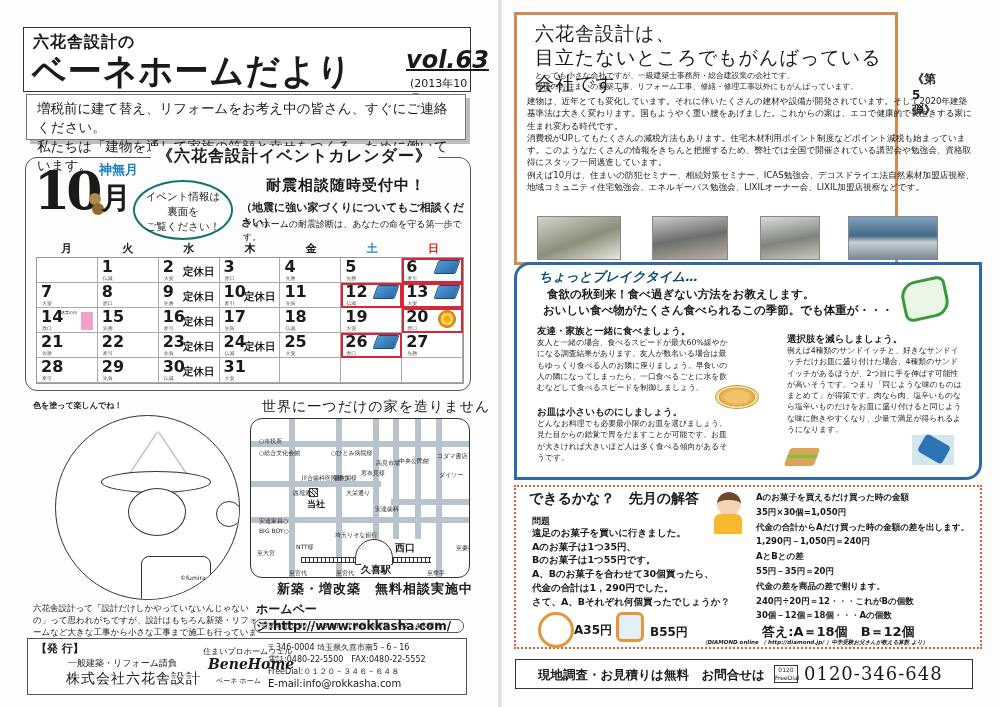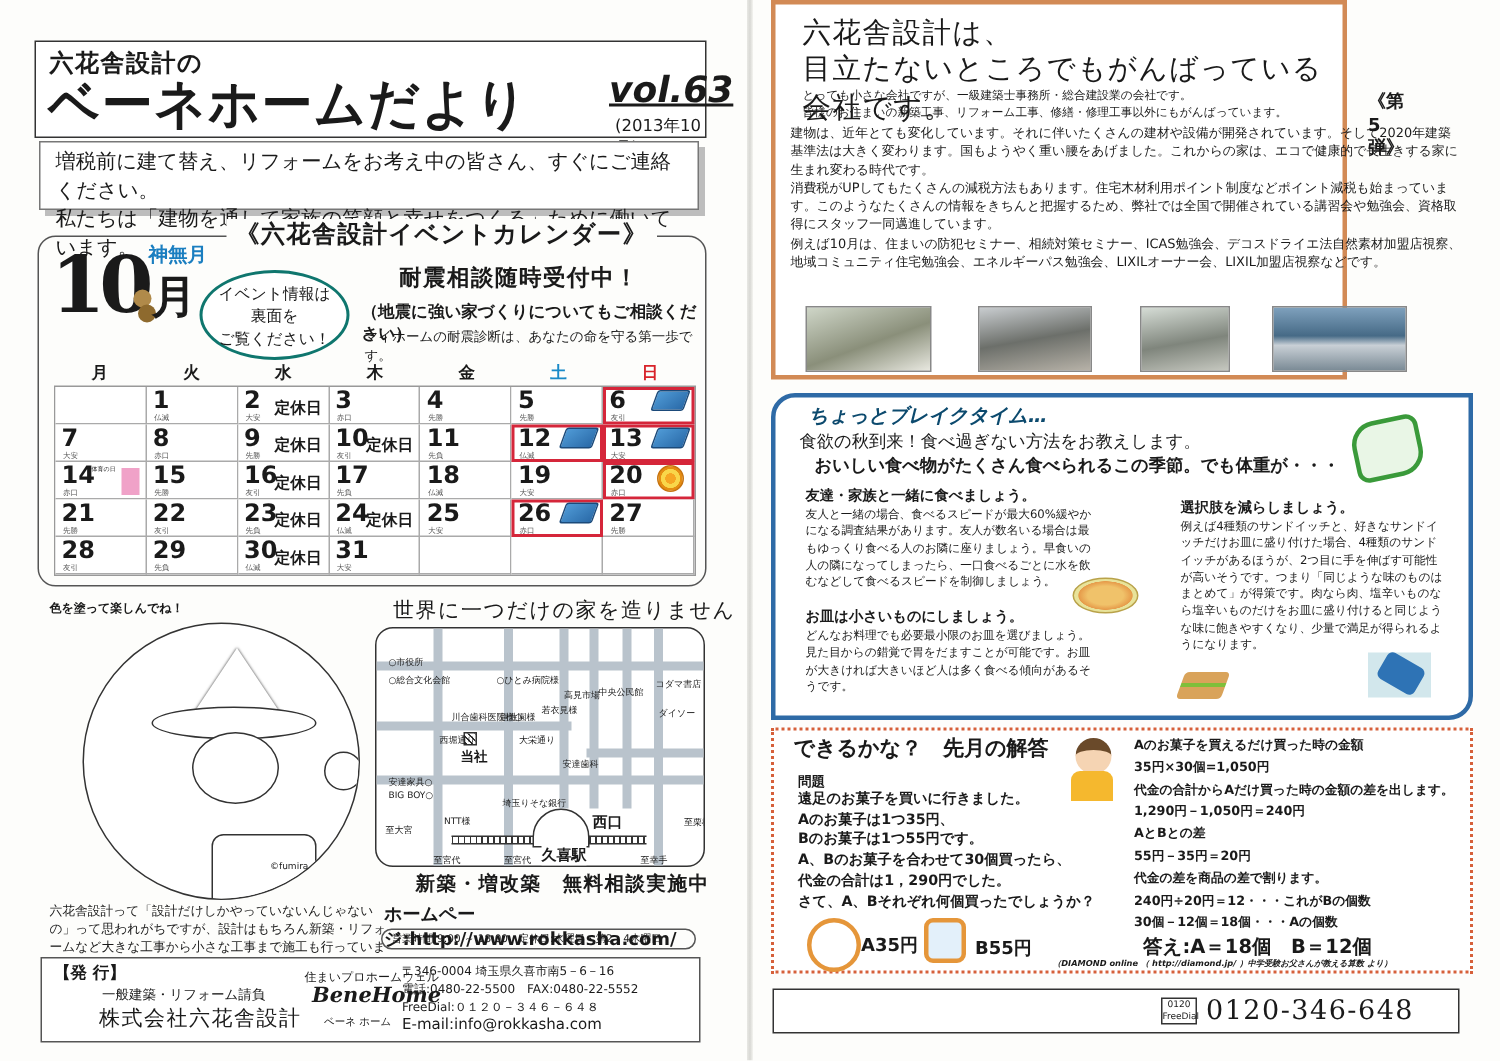--- a/index.html
+++ b/index.html
@@ -74,32 +74,32 @@
   .pub-h { position: absolute; left: 8px; top: 2px; font-size: 11px; font-weight: bold; }
   .pub-sub { position: absolute; left: 40px; top: 18px; font-size: 9px; }
   .pub-co { position: absolute; left: 38px; top: 31px; font-size: 14px; font-weight: normal; letter-spacing: 1px; }
   .pub-pro { position: absolute; left: 175px; top: 7px; font-size: 8px; }
   .pub-logo { position: absolute; left: 180px; top: 17px; font-family: "DejaVu Serif", serif; font-style: italic; font-size: 14px; font-weight: bold; }
   .pub-logo-k { position: absolute; left: 188px; top: 37px; font-size: 7px; }
   .pub-addr { position: absolute; left: 240px; top: 3px; font-size: 8px; line-height: 12px; }
   .pub-mail { font-size: 10px; }
 
   
-  .feature { position: absolute; left: 14px; top: 0; width: 384px; height: 253px; border: 3px solid #d28a55; background: #fff; }
+  .feature { position: absolute; left: 14px; top: 12px; width: 384px; height: 253px; border: 3px solid #d28a55; background: #fff; }
   .f-h1 { position: absolute; left: 18px; top: 6px; font-size: 19px; letter-spacing: 1px; }
   .f-h2 { position: absolute; left: 18px; top: 30px; font-size: 19px; letter-spacing: 1px; }
   .f-vol { position: absolute; left: 395px; top: 56px; font-size: 12px; font-weight: bold; }
   .f-intro { position: absolute; left: 18px; top: 55px; font-size: 7.8px; line-height: 11px; }
   .f-body { position: absolute; left: 10px; top: 80px; width: 448px; font-size: 8.6px; line-height: 12.3px; }
   .photos { position: absolute; left: 20px; top: 201px; width: 430px; height: 45px; }
   .photo { position: absolute; top: 0; height: 44px; border: 1px solid #888; }
 
   .break { position: absolute; left: 14px; top: 262px; width: 468px; height: 218px; border: 3px solid #2e6aa6; border-radius: 16px 0 16px 0; background: #fff; }
   .b-h { position: absolute; left: 22px; top: 3px; font-size: 13px; font-weight: bold; color: #0c4a6e; font-style: italic; }
-  .b-lead1 { position: absolute; left: 16px; top: 22px; font-size: 11.5px; font-weight: normal; }
+  .b-lead1 { position: absolute; left: 30px; top: 22px; font-size: 11.5px; font-weight: bold; }
   .b-lead2 { position: absolute; left: 26px; top: 38px; font-size: 11.5px; font-weight: bold; }
   .scale { position: absolute; left: 385px; top: 14px; width: 46px; height: 40px; border: 3px solid #3a9a3a; border-radius: 16px 8px 16px 8px; background: #e9f6e6; transform: rotate(-12deg); }
   .b-col { position: absolute; font-size: 7.8px; line-height: 11.3px; }
   .b-col h4 { font-size: 9.5px; font-weight: bold; line-height: 13px; }
   .pizza { position: absolute; left: 198px; top: 120px; width: 44px; height: 24px; border-radius: 50%; background: radial-gradient(#f0c26a 40%,#e69b4a 60%,#e8e39a 62%); border: 1px solid #b9a24a; }
   .sandwich { position: absolute; left: 270px; top: 183px; width: 30px; height: 18px; background: linear-gradient(#d9a35a 40%,#7fbf3a 40%,#7fbf3a 55%,#d9a35a 55%); transform: skewX(-20deg); border-radius: 3px; }
   .plate { position: absolute; left: 395px; top: 170px; width: 42px; height: 30px; background: #d2e7ec; }
   .plate-in { position: absolute; left: 8px; top: 4px; width: 28px; height: 20px; border-radius: 4px; background: #2e73b5; transform: rotate(30deg); }
 
   .quiz { position: absolute; left: 14px; top: 485px; width: 468px; height: 164px; border: 2px dotted #d6603a; background: #fff; }
@@ -461,16 +461,17 @@
       <div>55円－35円＝20円</div>
       <div>代金の差を商品の差で割ります。</div>
       <div>240円÷20円＝12・・・これがBの個数</div>
       <div>30個－12個＝18個・・・Aの個数</div>
       <div class="final">答え:A＝18個　B＝12個</div>
     </div>
     <div class="src">（DIAMOND online （ http://diamond.jp/ ）中学受験お父さんが教える算数 より）</div>
   </div>
 
   <div class="contact">
+    <div class="c-lbl">現地調査・お見積りは無料　お問合せは</div>
     <div class="c-fd">0120 FreeDial</div>
     <div class="c-num">0120-346-648</div>
   </div>
 </div>
 
 </body></html>

